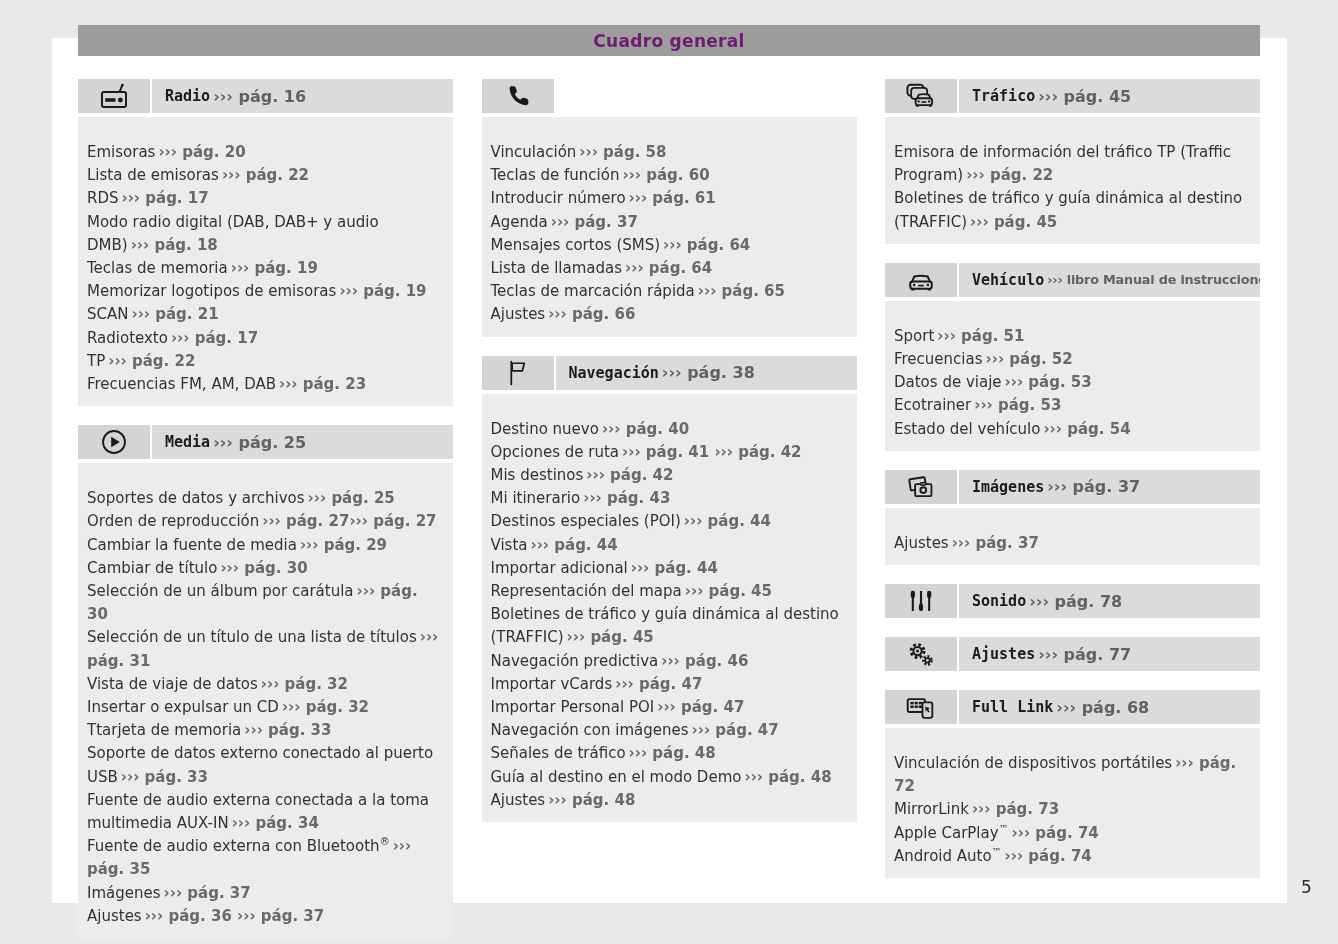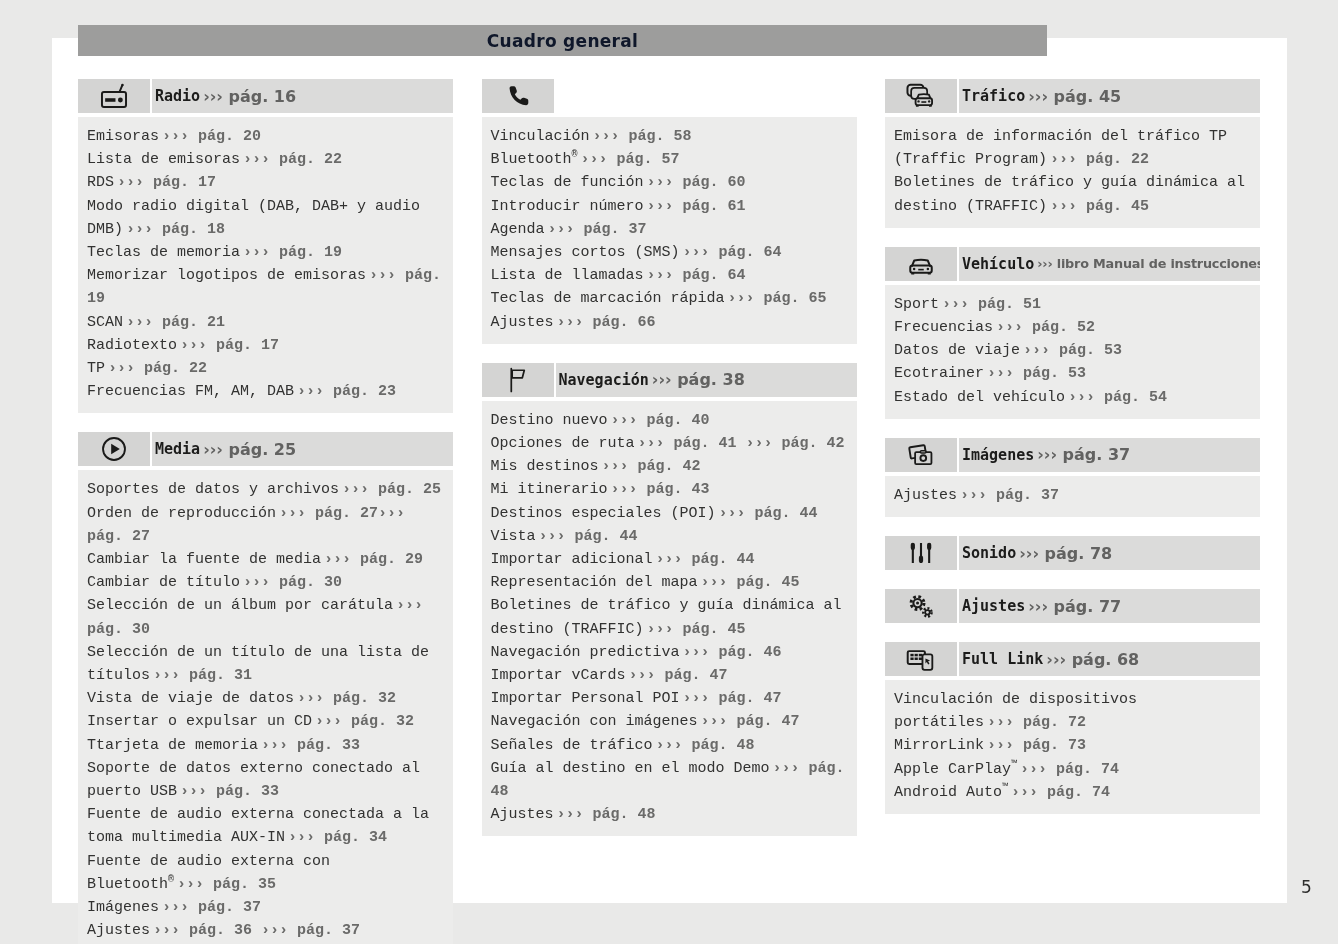--- a/index.html
+++ b/index.html
@@ -4,38 +4,38 @@
 <style>
   html,body{margin:0;padding:0}
   body{
     width:1338px;height:944px;position:relative;overflow:hidden;
     background:#e9e9e8;
     font-family:"DejaVu Sans",sans-serif;
     -webkit-font-smoothing:antialiased;
   }
   .page{position:absolute;left:52px;top:38px;width:1235px;height:865px;background:#ffffff}
   .titlebar{
-    position:absolute;left:78px;top:25px;width:969px;height:31px;
-    background:#9d9d9c;color:#0f172a;
+    position:absolute;left:78px;top:25px;width:1182px;height:31px;
+    background:#9d9d9c;color:#701a75;
     display:flex;align-items:center;justify-content:center;
     font-weight:bold;font-size:17px;letter-spacing:.3px;
   }
   .cols{position:absolute;left:78px;top:79px;width:1182px;display:flex;justify-content:space-between;align-items:flex-start}
   .col{width:375px}
   .sec{margin-bottom:19px}
   .hdr{display:flex;height:34px}
   .hdr-icon{width:72px;background:#d4d4d3;display:flex;align-items:center;justify-content:center;margin-right:2px;flex:none}
   .hdr-icon svg{display:block}
-  .hdr-label{flex:1;background:#dbdbda;display:flex;align-items:center;padding-left:3px;white-space:nowrap;overflow:hidden}
+  .hdr-label{flex:1;background:#dbdbda;display:flex;align-items:center;padding-left:13px;white-space:nowrap;overflow:hidden}
   .hdr-title{font-family:"DejaVu Sans Mono",monospace;font-weight:bold;font-size:15px;color:#1c1c1b}
   .hdr-ref{font-weight:bold;font-size:16px;color:#626261;margin-left:3px}
   .hdr-ref.long{font-size:12.8px;letter-spacing:-0.2px}
   .items{
-    background:#ececeb;margin-top:4px;padding:8px 10px 10px 9px;
-    font-size:15px;line-height:23.2px;font-family:Liberation Mono, monospace;
+    background:#ececeb;margin-top:4px;padding:24px 10px 10px 9px;
+    font-size:15px;line-height:23.2px;
   }
   .toc-item{color:#333332}
   .toc-label{color:#323231}
   .toc-ref{font-weight:bold;color:#6a6a69;margin-left:3px}
   sup{font-size:10px;line-height:0}
   .pagenum{position:absolute;left:1301px;top:877px;font-size:17px;color:#2e2e2d}
 </style>
 </head>
 <body>
 
@@ -109,21 +109,20 @@
       <section class="sec">
         <div class="hdr">
           <span class="hdr-icon">
             <svg width="26" height="26" viewBox="0 0 24 24">
               <path d="M4.2 4.8 C4.2 3.8 5 3 6 3 L8.1 3 C8.9 3 9.6 3.5 9.9 4.3 L10.8 6.9 C11.1 7.7 10.9 8.6 10.2 9.2 L9.1 10.3 C10.2 12.5 12 14.3 14.2 15.4 L15.3 14.2 C15.9 13.6 16.8 13.4 17.6 13.7 L20.2 14.6 C21 14.9 21.5 15.6 21.5 16.4 L21.5 18.5 C21.5 19.6 20.6 20.5 19.5 20.5 C11.2 19.9 4.8 13.2 4.2 4.8 Z" fill="#1a1a19"></path>
             </svg>
           </span>
         </div>
         <div class="items">
           <div class="toc-item"><span class="toc-label">Vinculación</span><span class="toc-ref">››› pág. 58</span></div>
-          <div class="toc-item"><span class="toc-label">Bluetooth<sup>®</sup></span><span class="toc-ref">››› pág. 57</span></div>
           <div class="toc-item"><span class="toc-label">Teclas de función</span><span class="toc-ref">››› pág. 60</span></div>
           <div class="toc-item"><span class="toc-label">Introducir número</span><span class="toc-ref">››› pág. 61</span></div>
           <div class="toc-item"><span class="toc-label">Agenda</span><span class="toc-ref">››› pág. 37</span></div>
           <div class="toc-item"><span class="toc-label">Mensajes cortos (SMS)</span><span class="toc-ref">››› pág. 64</span></div>
           <div class="toc-item"><span class="toc-label">Lista de llamadas</span><span class="toc-ref">››› pág. 64</span></div>
           <div class="toc-item"><span class="toc-label">Teclas de marcación rápida</span><span class="toc-ref">››› pág. 65</span></div>
           <div class="toc-item"><span class="toc-label">Ajustes</span><span class="toc-ref">››› pág. 66</span></div>
         </div>
       </section>
       <section class="sec">

